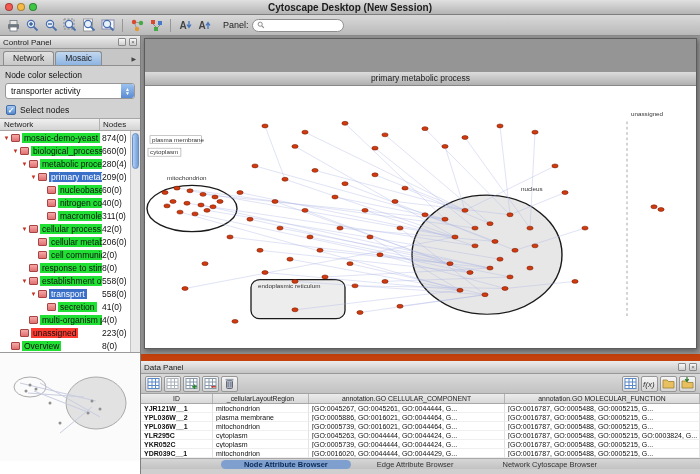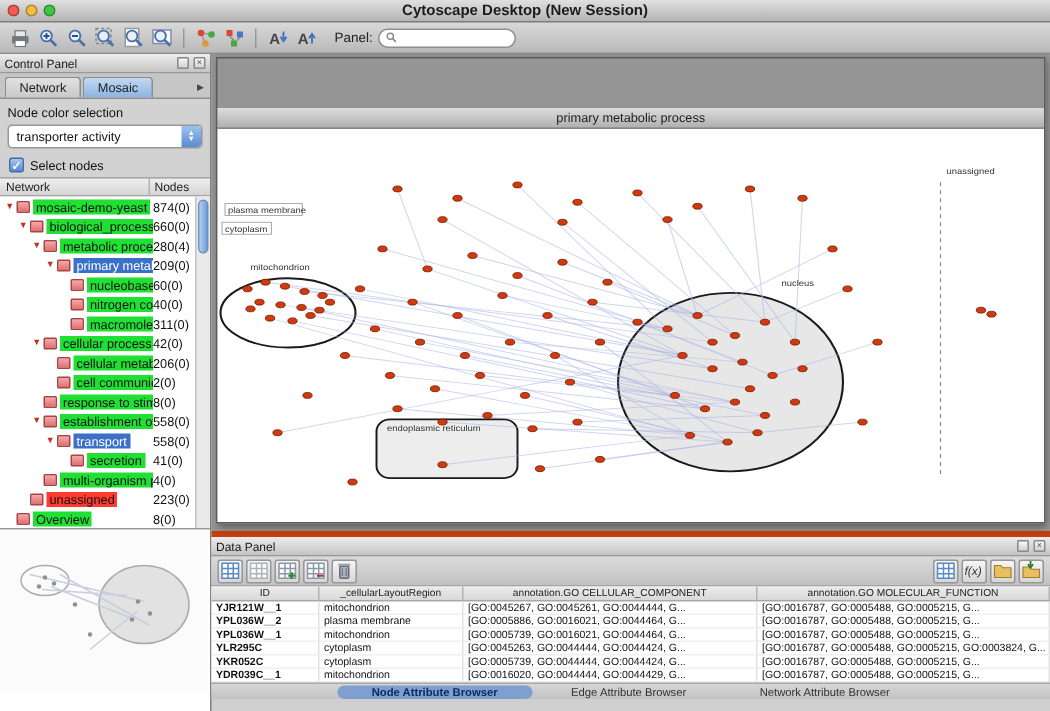--- a/index.html
+++ b/index.html
@@ -47,21 +47,21 @@
 .tr-count{margin-left:auto;width:28px;flex:none;overflow:hidden;}
 .tree-scroll{position:absolute;top:0;right:0;bottom:0;width:10px;background:#e9e9e9;border-left:1px solid #c2c2c2;}
 .tree-thumb{position:absolute;top:2px;left:1px;width:7px;height:36px;border-radius:4px;background:linear-gradient(90deg,#b4d0f2,#6f9cd8);border:1px solid #6b8fc4;}
 .thumbnail{flex:1;background:#fff;border-top:1px solid #9a9a9a;overflow:hidden;}
 .right-col{flex:1;display:flex;flex-direction:column;min-width:0;}
 .desktop{height:318px;flex:none;background:#959595;position:relative;}
 .net-window{position:absolute;left:3px;top:2px;right:3px;bottom:5px;border:1px solid #5c5c5c;display:flex;flex-direction:column;box-shadow:1px 2px 5px rgba(0,0,0,.4);}
 .net-title{height:14px;flex:none;background:linear-gradient(#dcdcdc,#b0b0b0);border-bottom:1px solid #878787;font-size:8.5px;text-align:center;line-height:13px;color:#1c1c1c;margin-top:33px;}
 .net-canvas{flex:1;background:#fff;min-height:0;}
 .net-canvas svg{display:block;width:100%;height:100%;}
-.data-panel{height:106px;flex:none;display:flex;flex-direction:column;background:#cecece;border-top:4px solid #c2410c;}
+.data-panel{height:106px;flex:none;display:flex;flex-direction:column;background:#cecece;border-top:7px solid #c2410c;}
 .dp-toolbar{height:20px;flex:none;display:flex;align-items:center;gap:2px;padding:0 4px;background:linear-gradient(#dadada,#c2c2c2);border-bottom:1px solid #a2a2a2;}
 .dp-icons{display:flex;gap:2px;}
 .dp-icon{width:17px;height:16px;border:1px solid #979797;border-radius:2px;background:linear-gradient(#f6f6f6,#d6d6d6);display:flex;align-items:center;justify-content:center;padding:0;text-align:center;}
 .dp-spacer{flex:1;}
 .dp-table{height:64px;flex:none;background:#fff;overflow:hidden;}
 .dp-hrow{display:grid;grid-template-columns:72px 96px 196px 1fr;height:10px;background:linear-gradient(#ececec,#d8d8d8);border-bottom:1px solid #a8a8a8;}
 .dp-hcell{font-size:6.8px;line-height:9px;text-align:center;border-right:1px solid #b4b4b4;overflow:hidden;white-space:nowrap;color:#222;}
 .dp-row{display:grid;grid-template-columns:72px 96px 196px 1fr;height:9px;}
 .dp-cell{font-size:7px;line-height:9px;padding-left:3px;border-right:1px solid #e2e2e2;border-bottom:1px solid #efefef;overflow:hidden;white-space:nowrap;color:#111;}
 .dp-cell.id{font-weight:bold;}
@@ -627,19 +627,19 @@
                 <span class="dp-cell id">YDR039C__1</span>
                 <span class="dp-cell">mitochondrion</span>
                 <span class="dp-cell">[GO:0016020, GO:0044444, GO:0044429, G...</span>
                 <span class="dp-cell">[GO:0016787, GO:0005488, GO:0005215, G...</span>
               </div>
             </div>
         </div>
         <div class="dp-tabs" id="dp-tabs">
             <span class="dp-tab active">Node Attribute Browser</span>
             <span class="dp-tab">Edge Attribute Browser</span>
-            <span class="dp-tab">Network Attribute Browser</span>
+            <span class="dp-tab">Network Cytoscape Browser</span>
           </div>
       </div>
     </div>
   </div>
 
 </div>
 
 </body></html>

